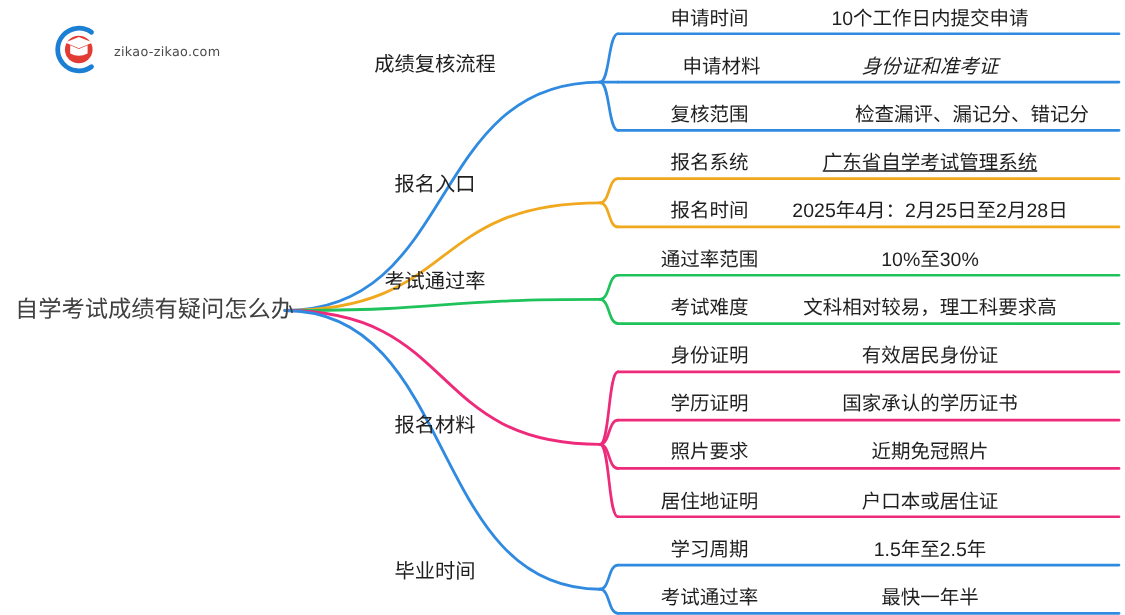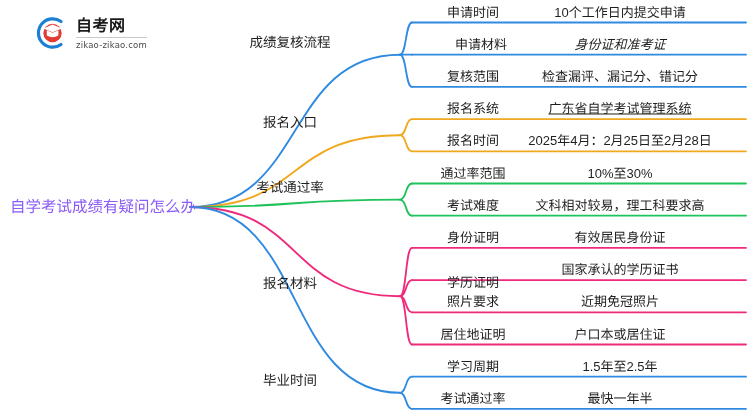--- a/index.html
+++ b/index.html
@@ -23,21 +23,21 @@
   .logo-url{font-size:8.5px;color:#4a4a4a;letter-spacing:.2px;margin-top:3px;
             font-family:"DejaVu Sans",sans-serif;}
 
   
   .wires{position:absolute;left:0;top:0;width:750px;height:410px;
          pointer-events:none;}
 
   
   .node{position:absolute;white-space:nowrap;color:#1f1f1f;
         font-size:13.5px;line-height:1;}
-  .node-root{font-size:15.5px;color:#8b5cf6;}
+  .node-root{font-size:15.5px;color:#404040;}
   .node-branch{font-size:13.5px;}
   .node-leaf{font-size:13px;}
   .node-val{font-size:13px;}
   .ctr{transform:translate(-50%,-50%);}
 </style>
 </head>
 <body>
 
 <div id="mindmap">
 
@@ -45,21 +45,20 @@
     <span class="logo-mark">
       <svg width="40" height="40" viewBox="0 0 40 40">
         <path d="M31 8.5A14.2 14.2 0 1 0 31 31.5" fill="none" stroke="#1b7fd4" stroke-width="3.2" stroke-linecap="round"></path>
         <circle cx="22.5" cy="20" r="9.2" fill="#e23b34"></circle>
         <path d="M13.4 15.4 L22.6 11.6 L31.8 15.4 L22.6 19.2 Z" fill="#ffffff"></path>
         <path d="M16.8 17.2 L16.8 22.6 Q22.6 25.8 28.4 22.6 L28.4 17.2
                  L22.6 19.7 Z" fill="#ffffff"></path>
       </svg>
     </span>
     <span class="logo-text">
-      <span class="logo-title">自考网</span>
       <span class="logo-url">zikao-zikao.com</span>
     </span>
   </div>
 
   <svg class="wires" viewBox="0 0 750 410" id="wires">
       <path d="M190 207 C305.5 207 284.5 54.7 400 54.7" fill="none" stroke="#2f8ae0" stroke-width="1.9" stroke-linecap="round"></path>
       <path d="M400 54.7 C406.6 54.7 405.4 22.5 412 22.5" fill="none" stroke="#2f8ae0" stroke-width="1.8" stroke-linecap="round"></path>
       <path d="M412 22.5 L746 22.5" fill="none" stroke="#2f8ae0" stroke-width="1.8" stroke-linecap="round"></path>
       <path d="M400 54.7 C406.6 54.7 405.4 54.7 412 54.7" fill="none" stroke="#2f8ae0" stroke-width="1.8" stroke-linecap="round"></path>
       <path d="M412 54.7 L746 54.7" fill="none" stroke="#2f8ae0" stroke-width="1.8" stroke-linecap="round"></path>
@@ -92,35 +91,35 @@
     </svg>
 
   <div id="nodes">
       <div class="node node-root" style="top: 207px; left: 10px; transform: translateY(-50%);">自学考试成绩有疑问怎么办</div>
       <div class="node node-branch ctr" style="top: 42.7px; left: 290px;">成绩复核流程</div>
       <div class="node node-leaf ctr" style="top: 11.5px; left: 473px;">申请时间</div>
       <div class="node node-val ctr" style="top: 11.5px; left: 620px;">10个工作日内提交申请</div>
       <div class="node node-leaf ctr" style="top: 43.7px; left: 481px;">申请材料</div>
       <div class="node node-val ctr" style="top: 43.7px; left: 620px; font-style: italic;">身份证和准考证</div>
       <div class="node node-leaf ctr" style="top: 75.9px; left: 473px;">复核范围</div>
-      <div class="node node-val ctr" style="top: 75.9px; left: 620px;">检查漏评、漏记分、错记分</div>
+      <div class="node node-val ctr" style="top: 75.9px; left: 648px;">检查漏评、漏记分、错记分</div>
       <div class="node node-branch ctr" style="top: 123.2px; left: 290px;">报名入口</div>
       <div class="node node-leaf ctr" style="top: 108.1px; left: 473px;">报名系统</div>
       <div class="node node-val ctr" style="top: 108.1px; left: 620px; text-decoration: underline;">广东省自学考试管理系统</div>
       <div class="node node-leaf ctr" style="top: 140.3px; left: 473px;">报名时间</div>
       <div class="node node-val ctr" style="top: 140.3px; left: 620px;">2025年4月：2月25日至2月28日</div>
       <div class="node node-branch ctr" style="top: 187.6px; left: 290px;">考试通过率</div>
       <div class="node node-leaf ctr" style="top: 172.5px; left: 473px;">通过率范围</div>
       <div class="node node-val ctr" style="top: 172.5px; left: 620px;">10%至30%</div>
       <div class="node node-leaf ctr" style="top: 204.7px; left: 473px;">考试难度</div>
       <div class="node node-val ctr" style="top: 204.7px; left: 620px;">文科相对较易，理工科要求高</div>
       <div class="node node-branch ctr" style="top: 284.2px; left: 290px;">报名材料</div>
       <div class="node node-leaf ctr" style="top: 236.9px; left: 473px;">身份证明</div>
       <div class="node node-val ctr" style="top: 236.9px; left: 620px;">有效居民身份证</div>
-      <div class="node node-leaf ctr" style="top: 269.1px; left: 473px; margin-top: 13px;">学历证明</div>
+      <div class="node node-leaf ctr" style="top: 269.1px; left: 473px;">学历证明</div>
       <div class="node node-val ctr" style="top: 269.1px; left: 620px;">国家承认的学历证书</div>
       <div class="node node-leaf ctr" style="top: 301.3px; left: 473px;">照片要求</div>
       <div class="node node-val ctr" style="top: 301.3px; left: 620px;">近期免冠照片</div>
       <div class="node node-leaf ctr" style="top: 333.5px; left: 473px;">居住地证明</div>
       <div class="node node-val ctr" style="top: 333.5px; left: 620px;">户口本或居住证</div>
       <div class="node node-branch ctr" style="top: 380.8px; left: 290px;">毕业时间</div>
       <div class="node node-leaf ctr" style="top: 365.7px; left: 473px;">学习周期</div>
       <div class="node node-val ctr" style="top: 365.7px; left: 620px;">1.5年至2.5年</div>
       <div class="node node-leaf ctr" style="top: 397.9px; left: 473px;">考试通过率</div>
       <div class="node node-val ctr" style="top: 397.9px; left: 620px;">最快一年半</div>

